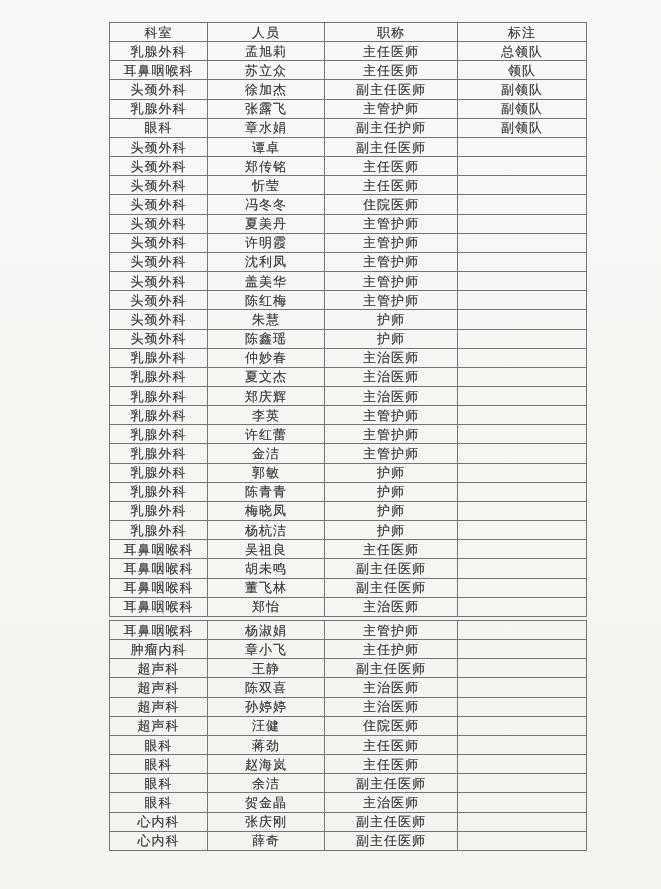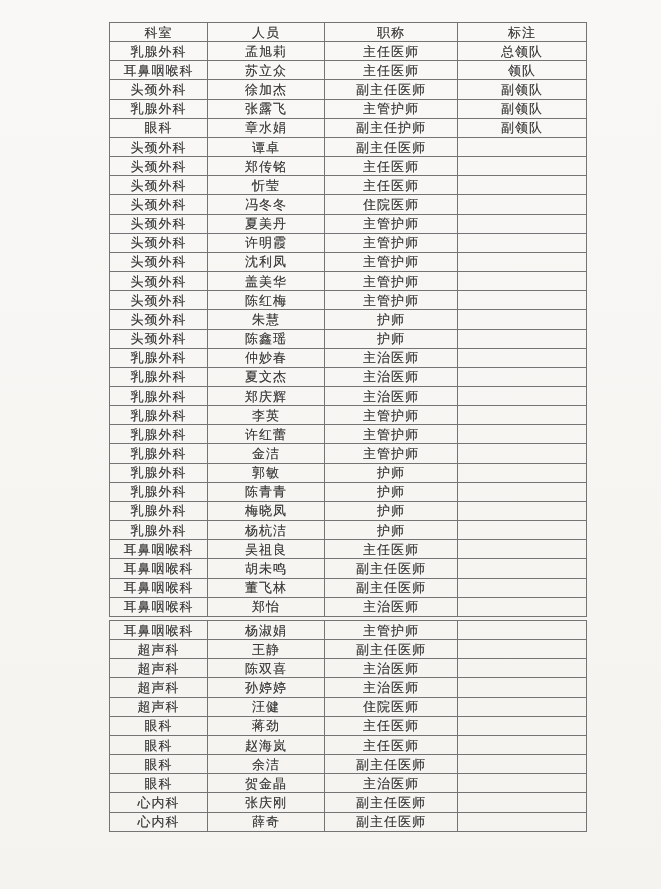--- a/index.html
+++ b/index.html
@@ -261,20 +261,26 @@
         <col class="c-note">
     </colgroup>
     <tbody>
         <tr>
           <td>耳鼻咽喉科</td>
           <td>杨淑娟</td>
           <td>主管护师</td>
           <td></td>
         </tr>
         <tr>
+          <td>肿瘤内科</td>
+          <td>章小飞</td>
+          <td>主任护师</td>
+          <td></td>
+        </tr>
+        <tr>
           <td>超声科</td>
           <td>王静</td>
           <td>副主任医师</td>
           <td></td>
         </tr>
         <tr>
           <td>超声科</td>
           <td>陈双喜</td>
           <td>主治医师</td>
           <td></td>

